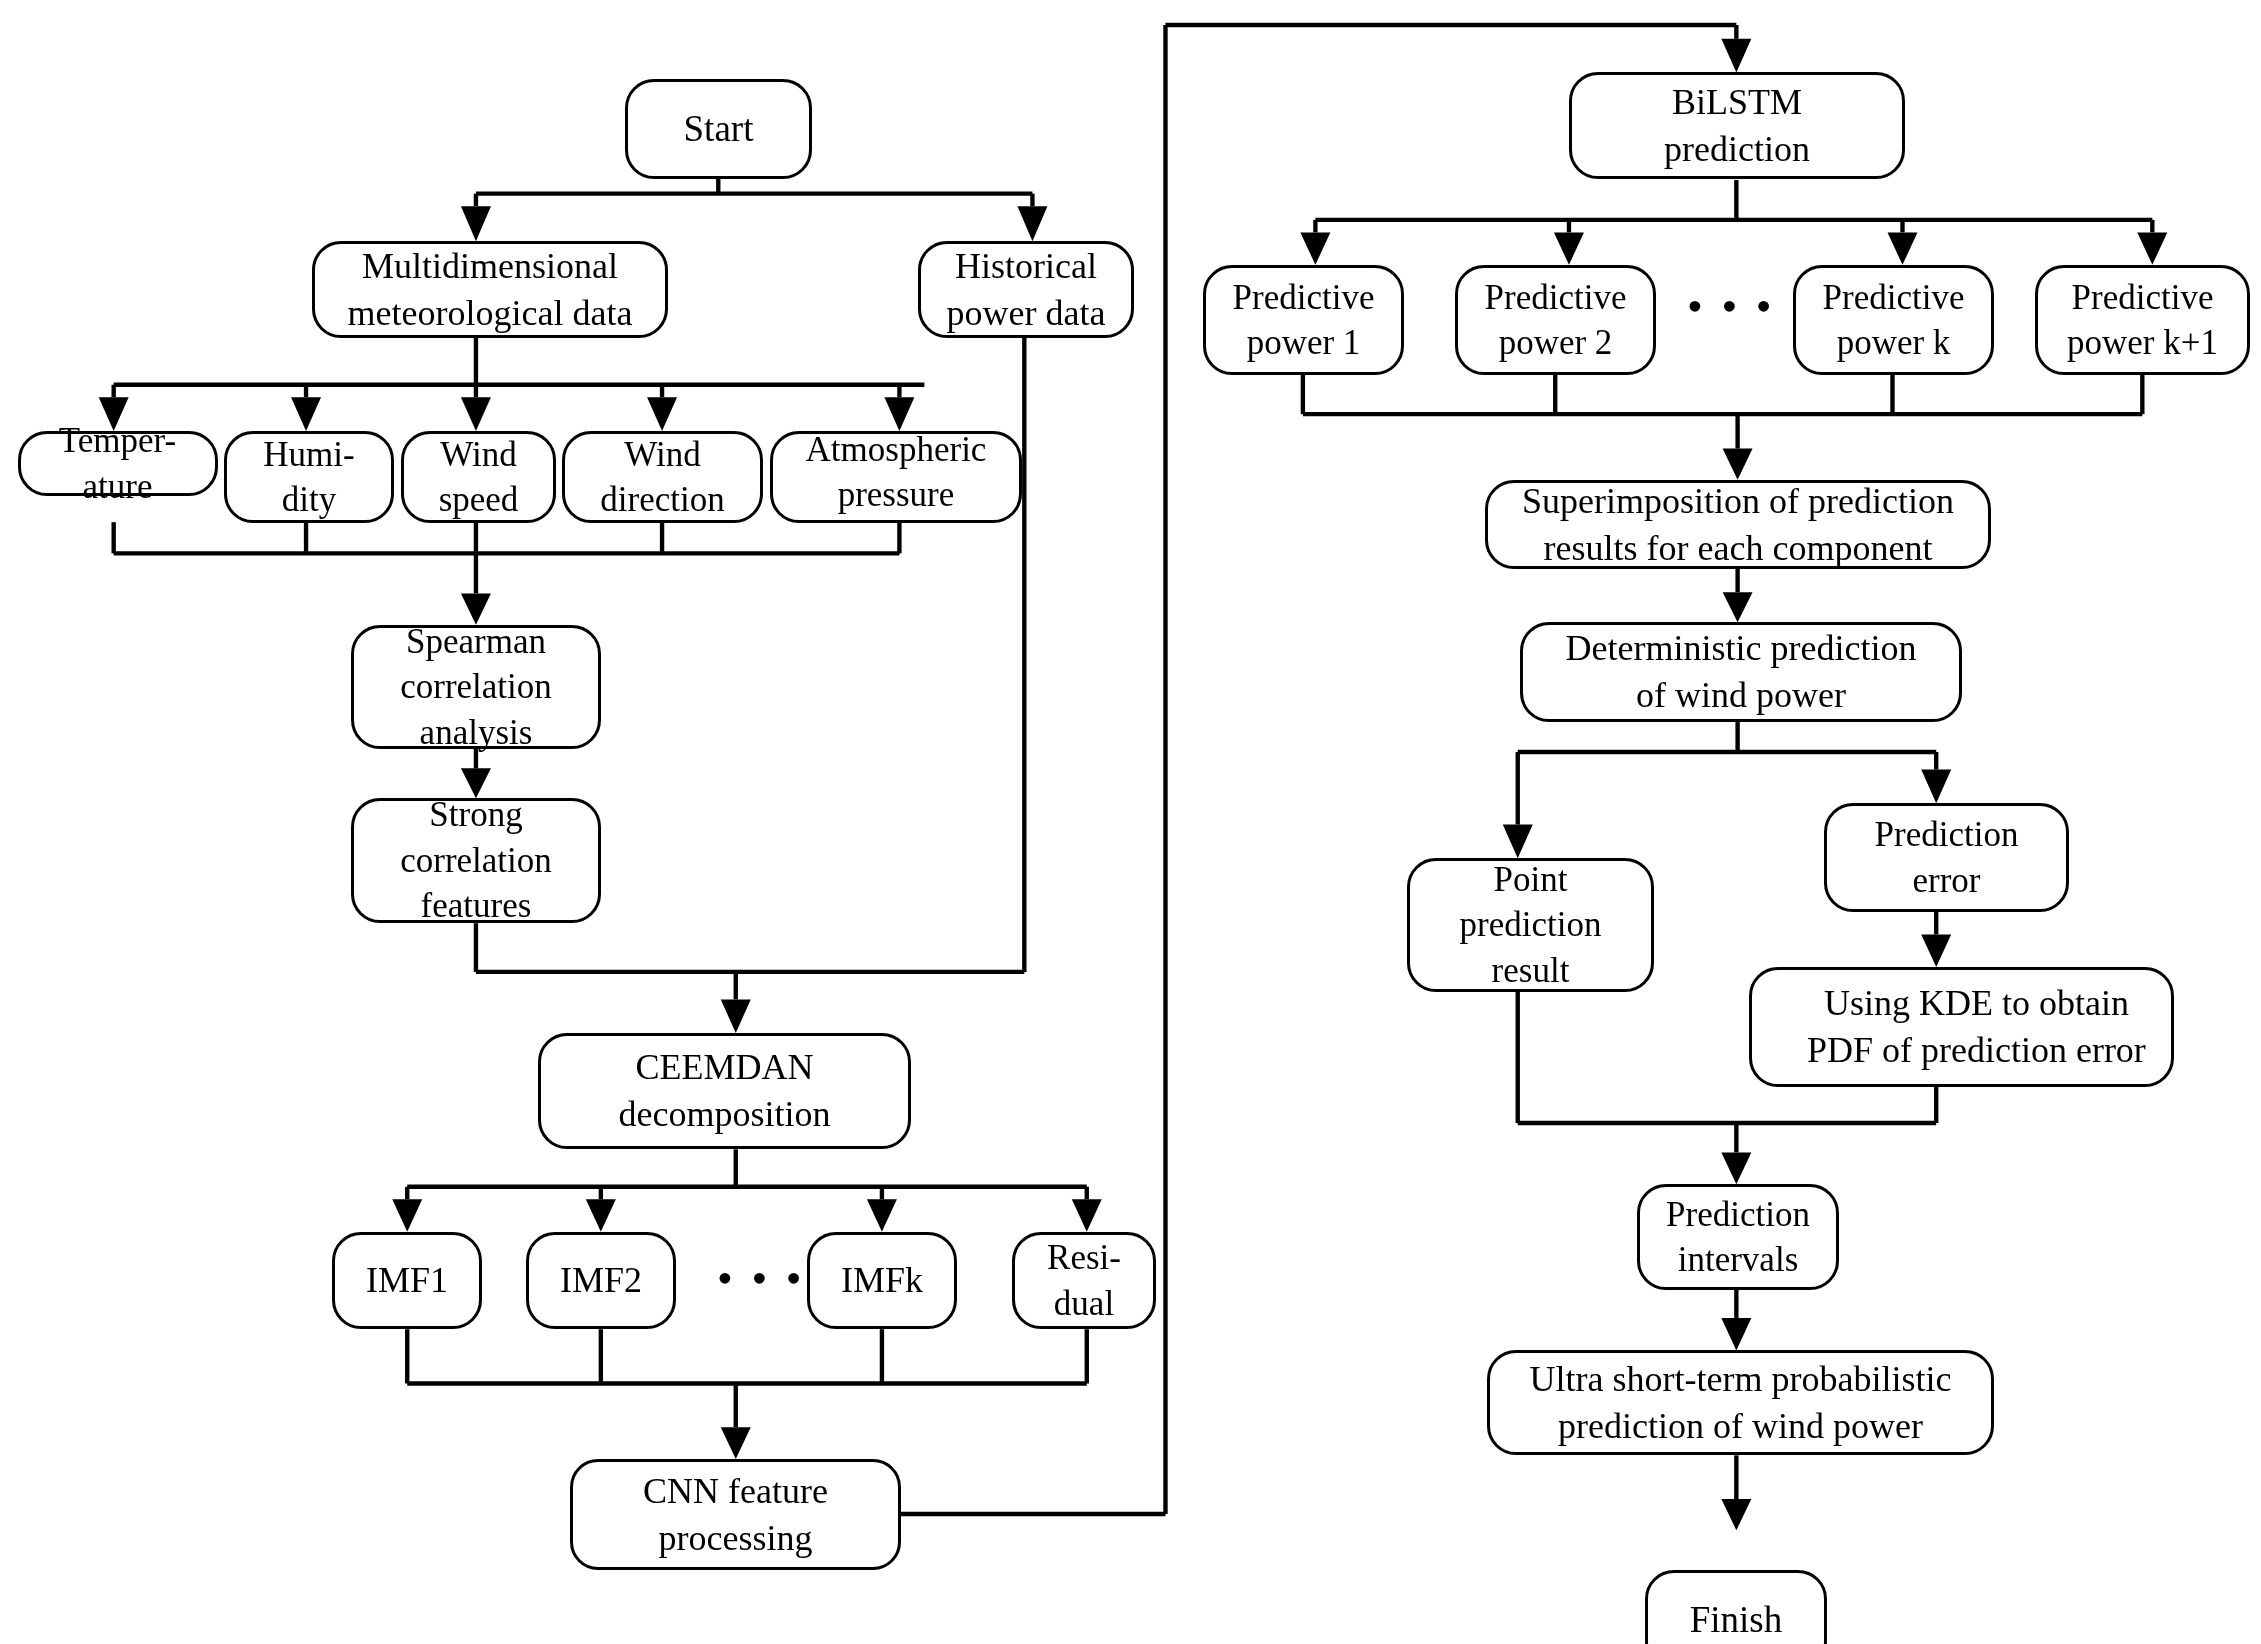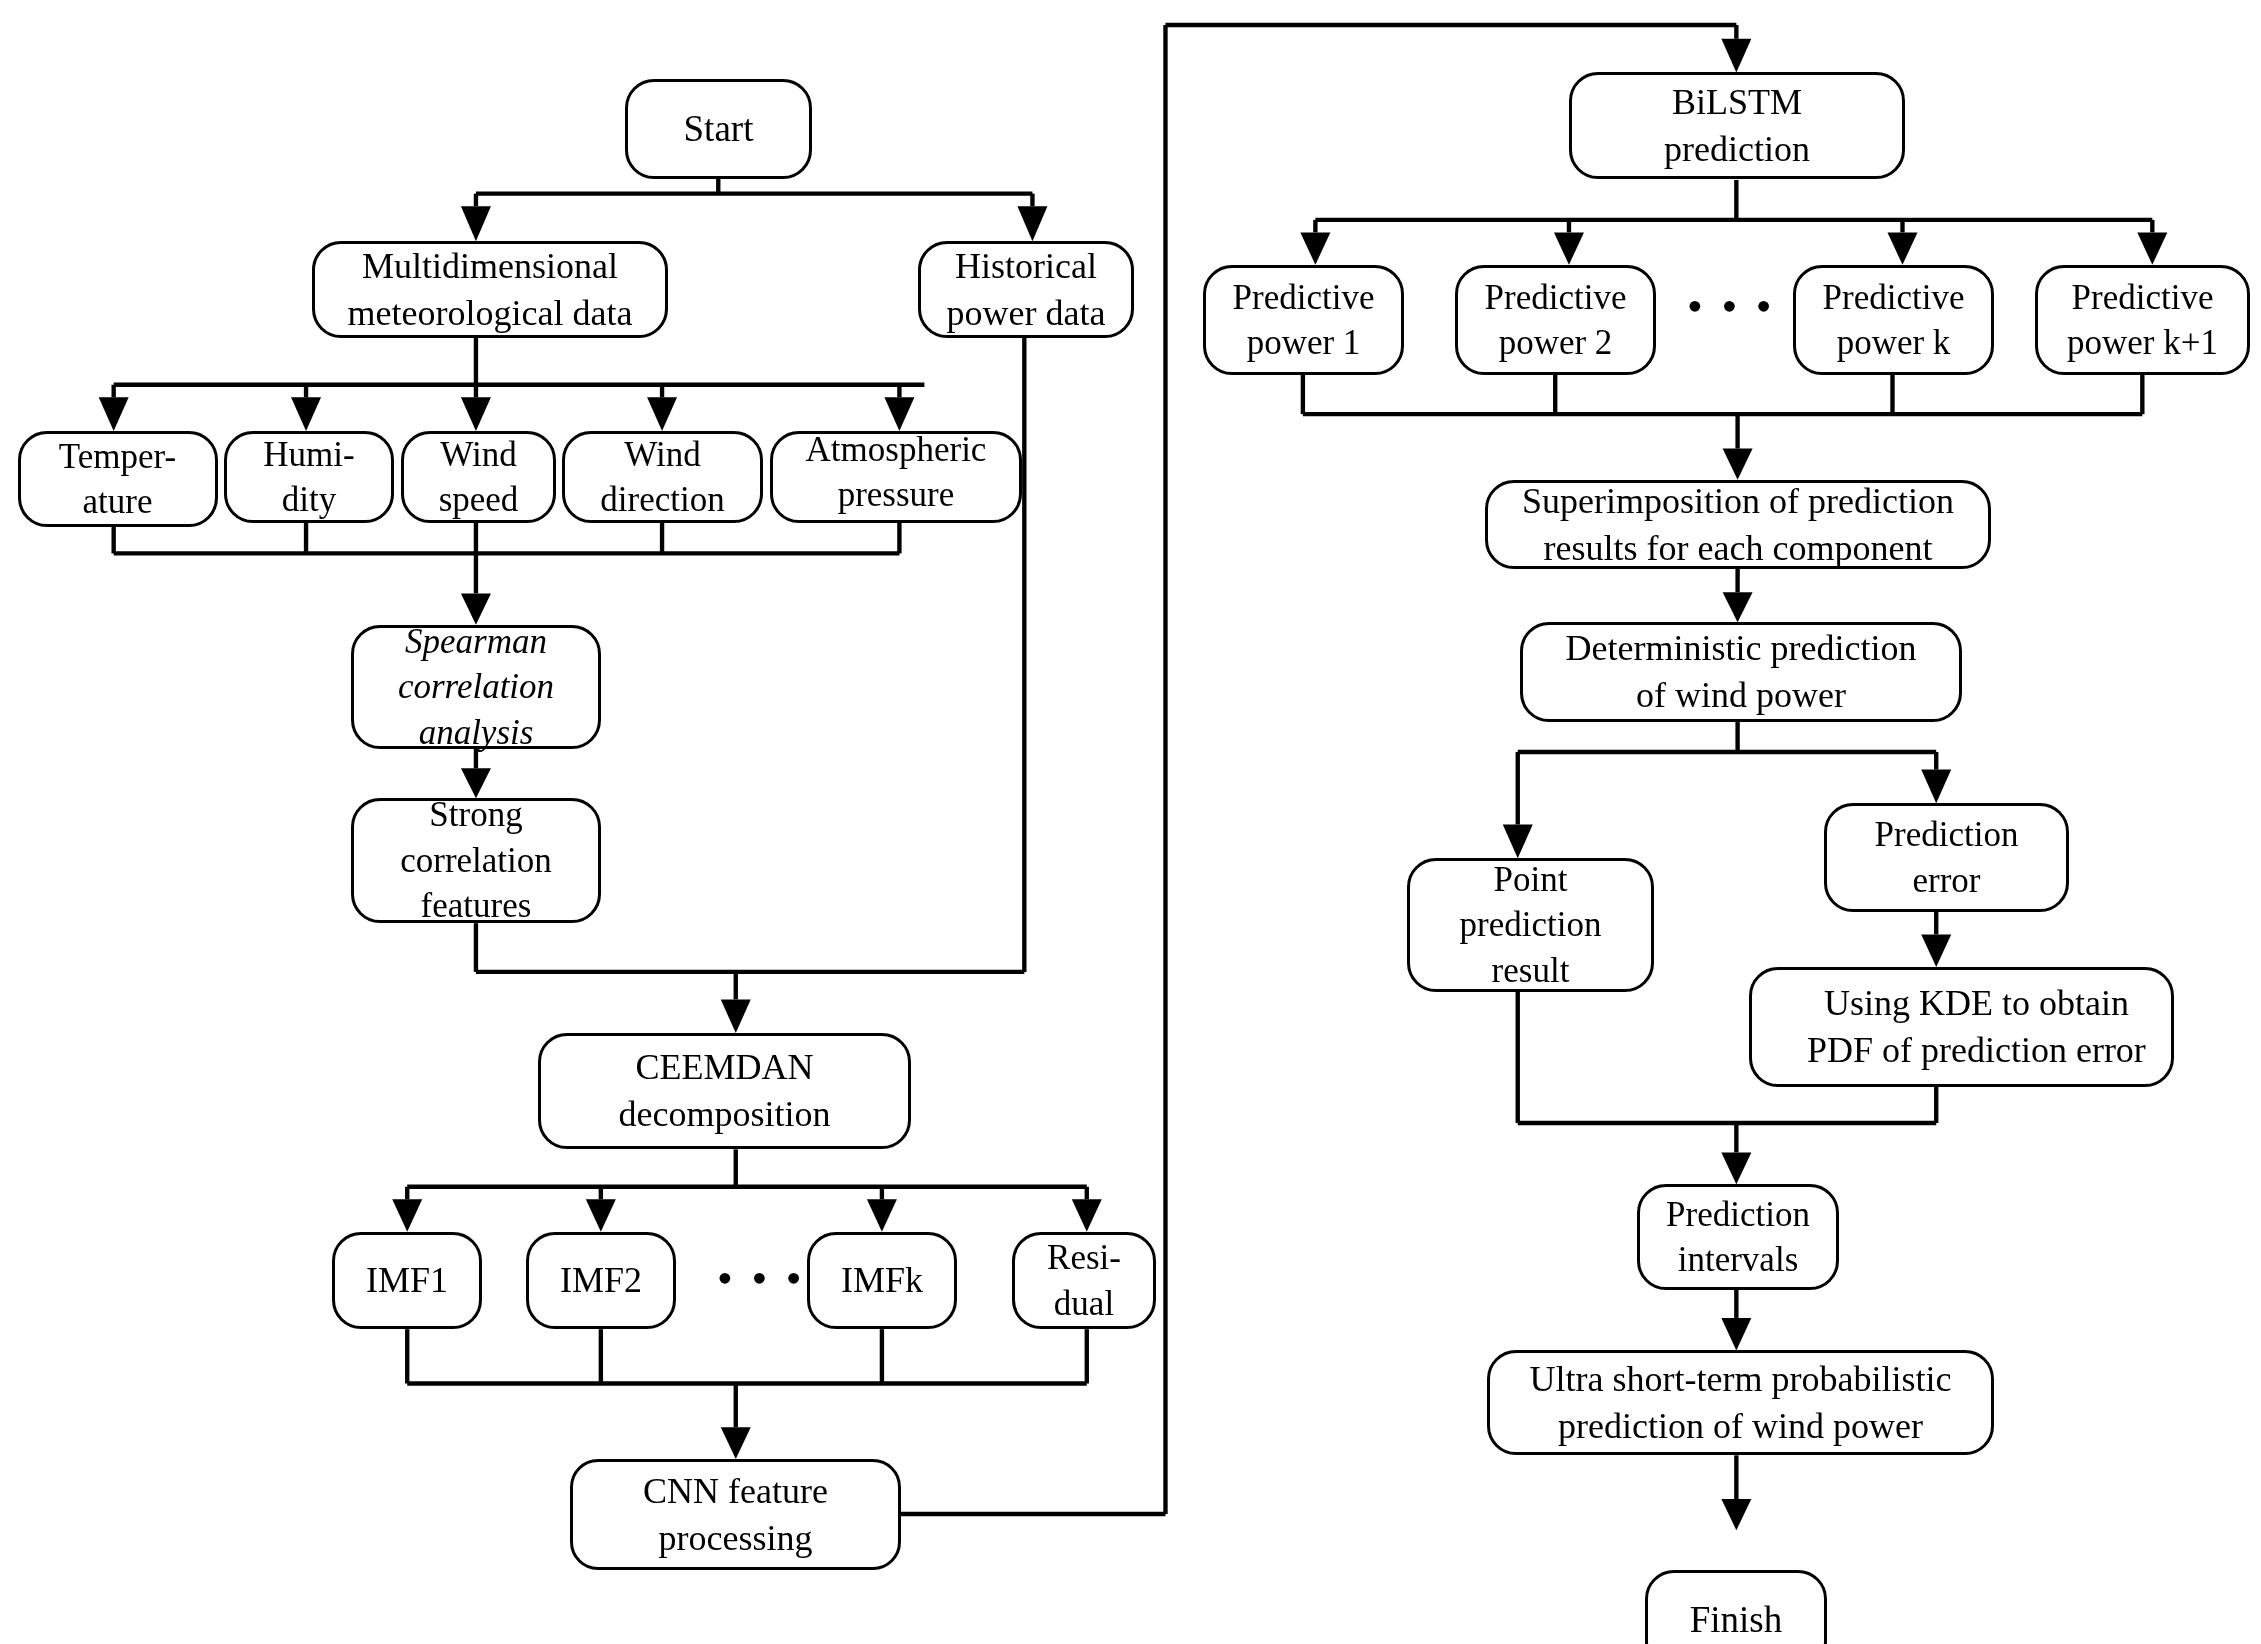--- a/index.html
+++ b/index.html
@@ -186,42 +186,42 @@
   <div class="node f58" style="left:312px; top:241px; width:356px; height:97px;">
     <span class="lbl">Multidimensional
 meteorological data</span>
   </div>
 
   <div class="node f58" style="left:918px; top:241px; width:216px; height:97px;">
     <span class="lbl">Historical
 power data</span>
   </div>
 
-  <div class="node f56" style="left:17.5px; top:431px; width:200px; height:96px;">
+  <div class="node f56" style="left:17.5px; top:431px; width:200px; height:65px;">
     <span class="lbl">Temper-
 ature</span>
   </div>
   <div class="node f56" style="left:224px; top:431px; width:170px; height:92px;">
     <span class="lbl">Humi-
 dity</span>
   </div>
   <div class="node f56" style="left:401px; top:431px; width:155px; height:92px;">
     <span class="lbl">Wind
 speed</span>
   </div>
   <div class="node f56" style="left:562px; top:431px; width:201px; height:92px;">
     <span class="lbl">Wind
 direction</span>
   </div>
   <div class="node f56" style="left:770px; top:431px; width:252px; height:92px;align-items:flex-end;">
     <span class="lbl">Atmospheric
 pressure</span>
   </div>
 
-  <div class="node f56" style="left:351px; top:625px; width:250px; height:124px;font-style:italic;">
+  <div class="node f56" style="left:351px; top:625px; width:250px; height:124px;">
     <span class="lbl">Spearman
 correlation
 analysis</span>
   </div>
 
   <div class="node f56" style="left:351px; top:798px; width:250px; height:125px;">
     <span class="lbl">Strong
 correlation
 features</span>
   </div>

